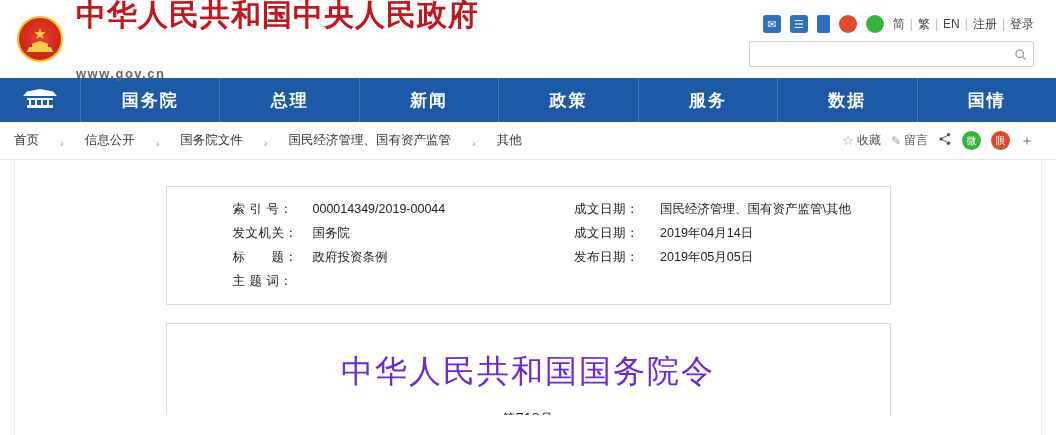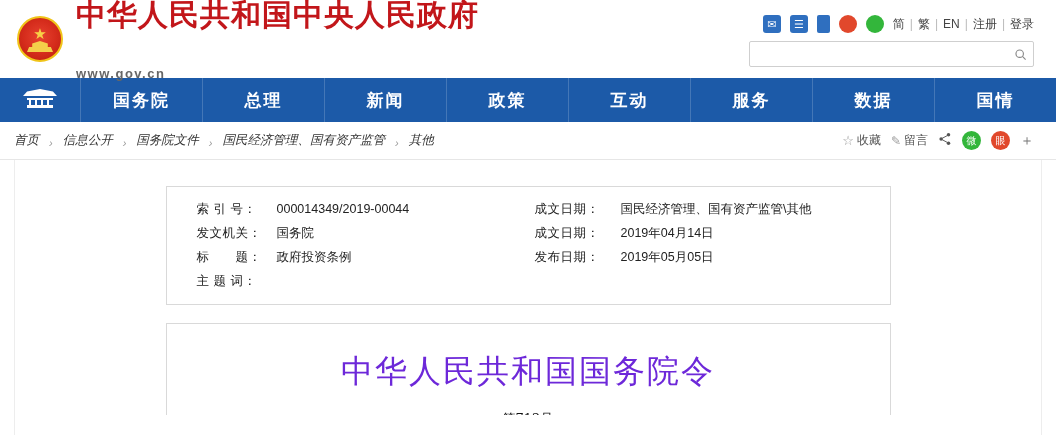--- a/index.html
+++ b/index.html
@@ -149,21 +149,21 @@
   .nav-item:first-of-type { border-left: 0; }
 
   
   .crumbbar {
     height: 38px;
     display: flex; align-items: center;
     padding: 0 22px 0 14px;
     border-bottom: 1px solid #e6e6e6;
     background: #fff;
   }
-  .crumbs { display: flex; align-items: flex-end; font-size: 12.5px; color: #333; gap: 10px; font-style: italic; }
+  .crumbs { display: flex; align-items: flex-end; font-size: 12.5px; color: #333; gap: 21px; }
   .crumbs .sepr { color: #999; font-size: 11px; }
   .crumbs .c { color: #333; }
   .crumb-actions {
     margin-left: auto;
     display: flex; align-items: center; gap: 10px;
     font-size: 12px; color: #555;
   }
   .ca { display: inline-flex; align-items: center; gap: 3px; color: #555; }
   .star-ic { color: #999; font-size: 13px; }
   .pen-ic { color: #999; font-size: 12px; }
@@ -183,21 +183,21 @@
     position: relative;
   }
   .meta-table {
     width: 725px;
     margin: 10px auto 0 auto;
     border: 1px solid #d9d9d9;
     display: flex;
     padding: 14px 0 14px 0;
     background: #fff;
   }
-  .meta-col { display: flex; flex-direction: column; gap: 7px; }
+  .meta-col { display: flex; flex-direction: column; gap: 7px; margin-left: 36px; }
   .meta-col.left { width: 358px; padding-left: 30px; }
   .meta-col.right { width: 360px; padding-left: 10px; }
   .meta-row { display: flex; align-items: baseline; font-size: 12.5px; color: #222; }
   .meta-label {
     width: 80px; flex: 0 0 80px;
     color: #222;
     letter-spacing: 0.5px;
   }
   .meta-label.wide { width: 86px; flex: 0 0 86px; }
   .meta-value { color: #222; }
@@ -279,21 +279,20 @@
       <div class="glyph">
         <div class="roof"></div>
         <div class="cols"></div>
         <div class="body"></div>
       </div>
     </div>
     <div class="nav-item">国务院</div>
     <div class="nav-item">总理</div>
     <div class="nav-item">新闻</div>
     <div class="nav-item">政策</div>
-    <div class="nav-item">互动</div>
     <div class="nav-item">服务</div>
     <div class="nav-item">数据</div>
     <div class="nav-item">国情</div>
   </div>
 
   <div class="crumbbar">
     <div class="crumbs">
       <span class="c">首页</span>
       <span class="sepr">›</span>
       <span class="c">信息公开</span>

